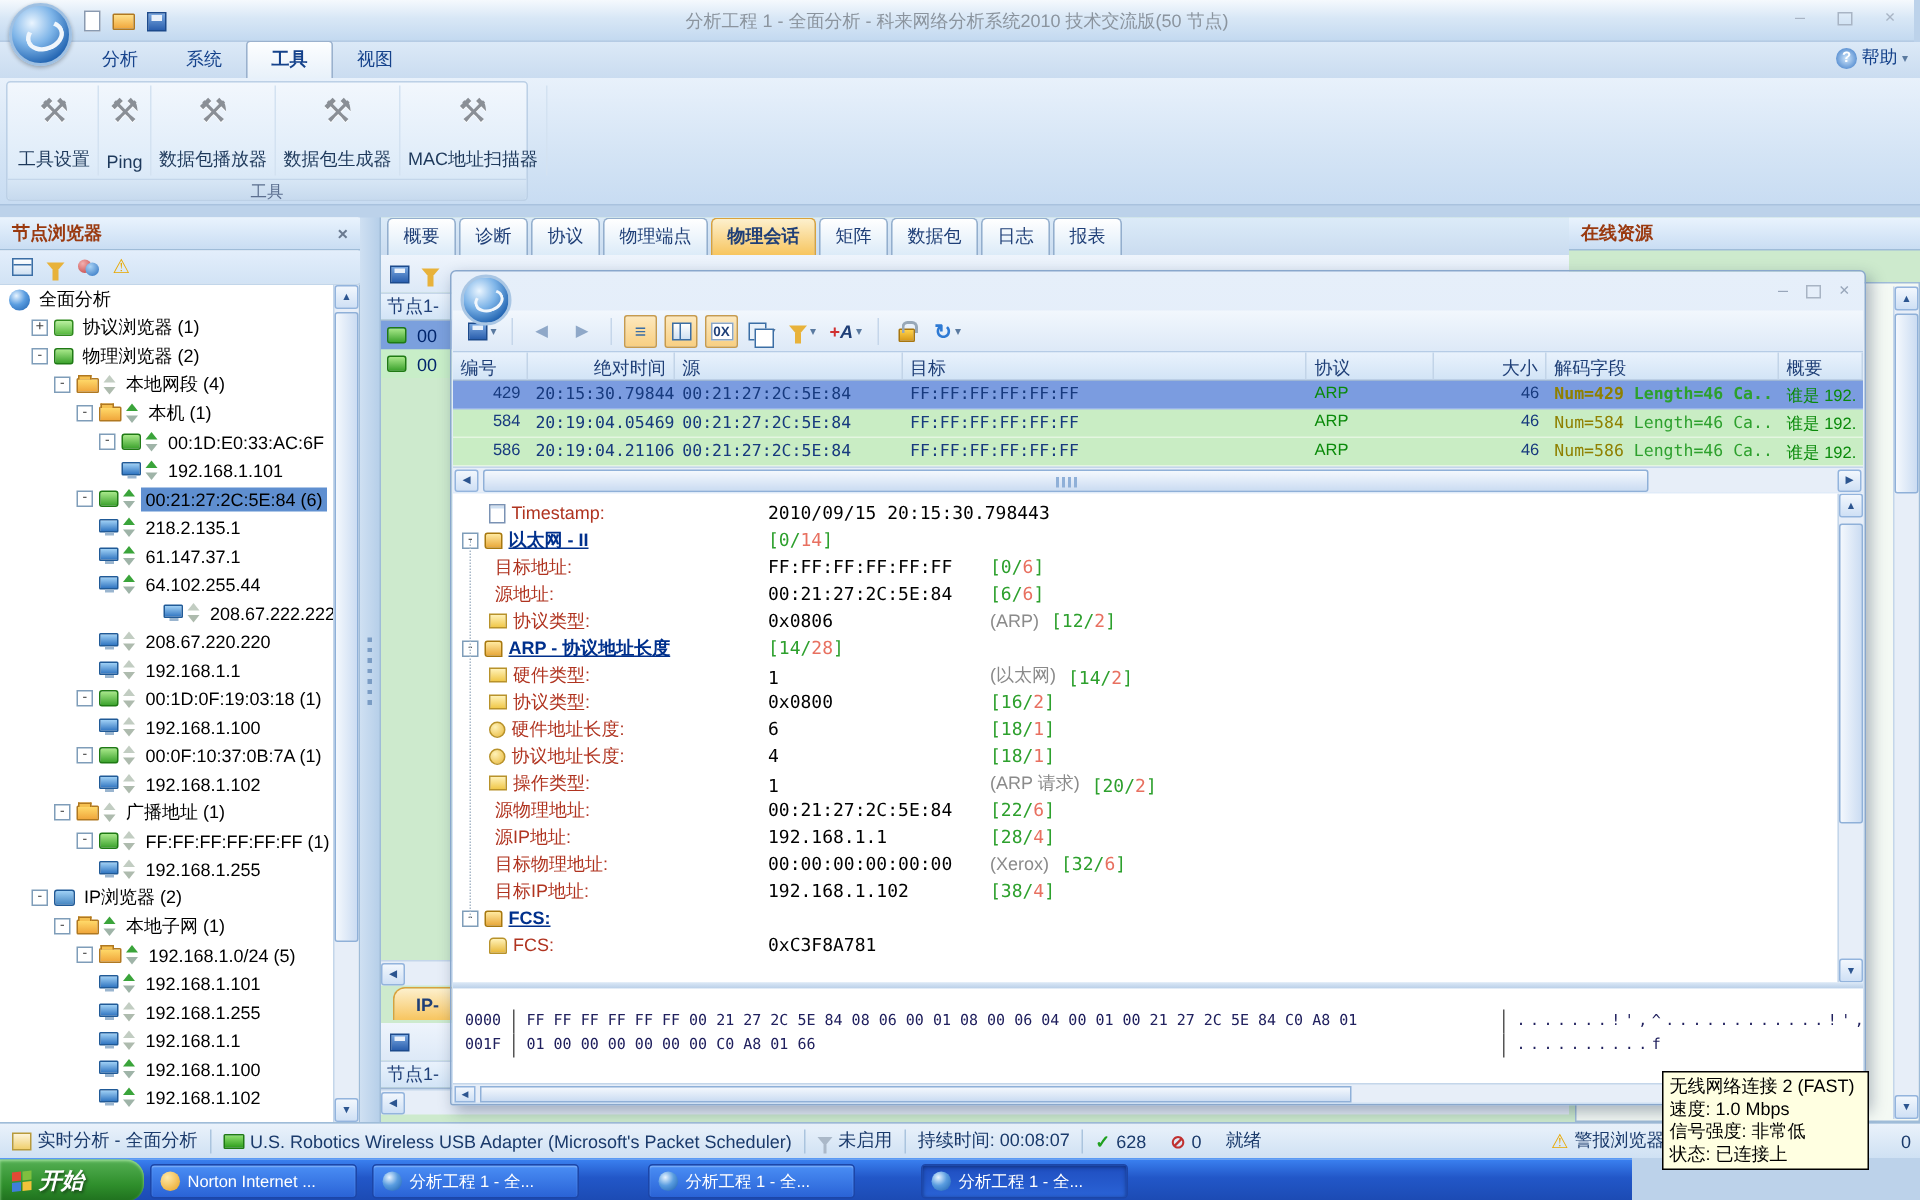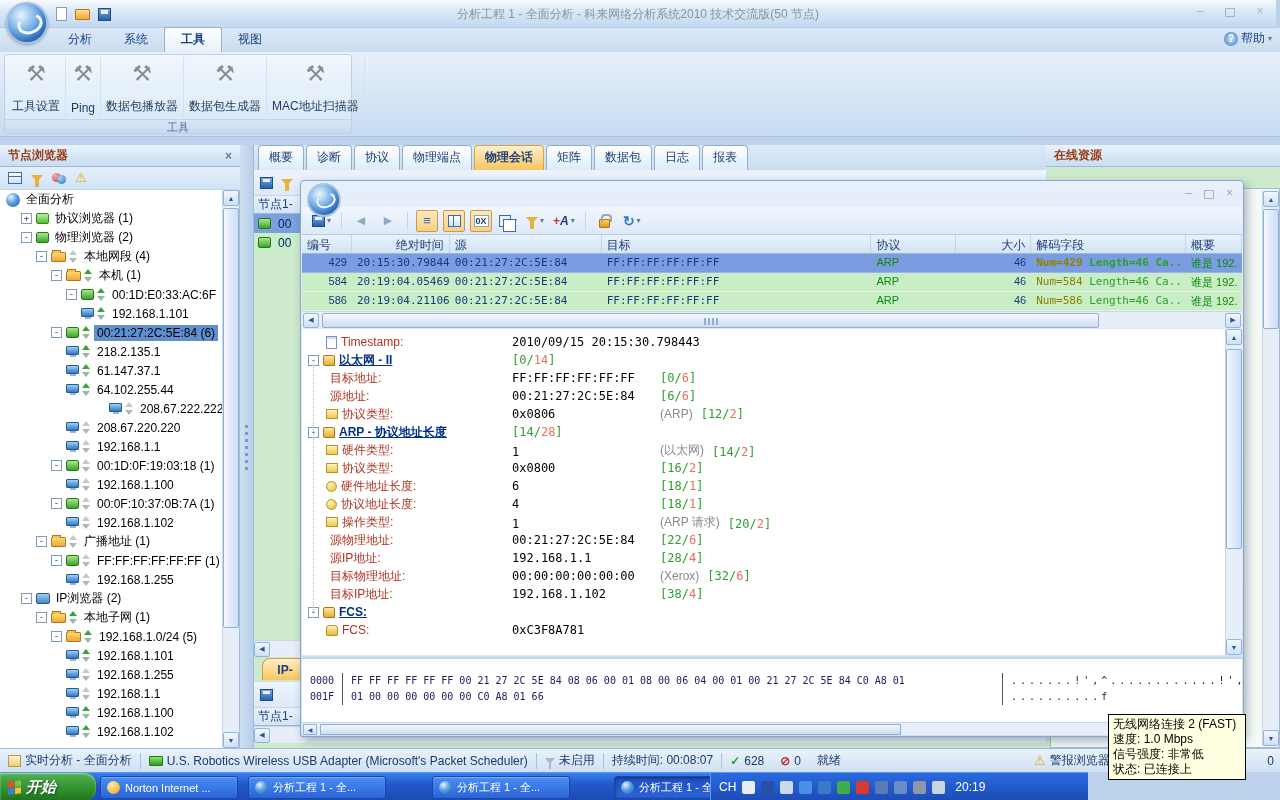--- a/index.html
+++ b/index.html
@@ -849,37 +849,20 @@
         </div>
         <div class="task-btn" style="left: 432px;">
           <span class="tb-ico tb-cola"></span>
           <span>分析工程 1 - 全...</span>
         </div>
         <div class="task-btn pressed" style="left: 614px;">
           <span class="tb-ico tb-cola"></span>
           <span>分析工程 1 - 全...</span>
         </div>
       </div>
-    <div class="tray">
-      <span>CH</span>
-      <span id="tray-icons" style="display:flex;gap:6px;align-items:center">
-          <span class="tray-ico" style="background: rgb(232, 238, 246);"></span>
-          <span class="tray-ico" style="background: rgb(42, 79, 168);"></span>
-          <span class="tray-ico" style="background: rgb(205, 217, 234);"></span>
-          <span class="tray-ico" style="background: rgb(74, 144, 232);"></span>
-          <span class="tray-ico" style="background: rgb(58, 120, 200);"></span>
-          <span class="tray-ico" style="background: rgb(63, 174, 73);"></span>
-          <span class="tray-ico" style="background: rgb(216, 58, 46);"></span>
-          <span class="tray-ico" style="background: rgb(90, 122, 184);"></span>
-          <span class="tray-ico" style="background: rgb(106, 138, 200);"></span>
-          <span class="tray-ico" style="background: rgb(138, 152, 168);"></span>
-          <span class="tray-ico" style="background: rgb(200, 212, 226);"></span>
-        </span>
-      <span class="tray-time">20:19</span>
-    </div>
   </div>
 
   <div class="tooltip" id="tooltip">
       <div>无线网络连接 2 (FAST)</div>
       <div>速度: 1.0 Mbps</div>
       <div>信号强度: 非常低</div>
       <div>状态: 已连接上</div>
     </div>
 
 </div>

